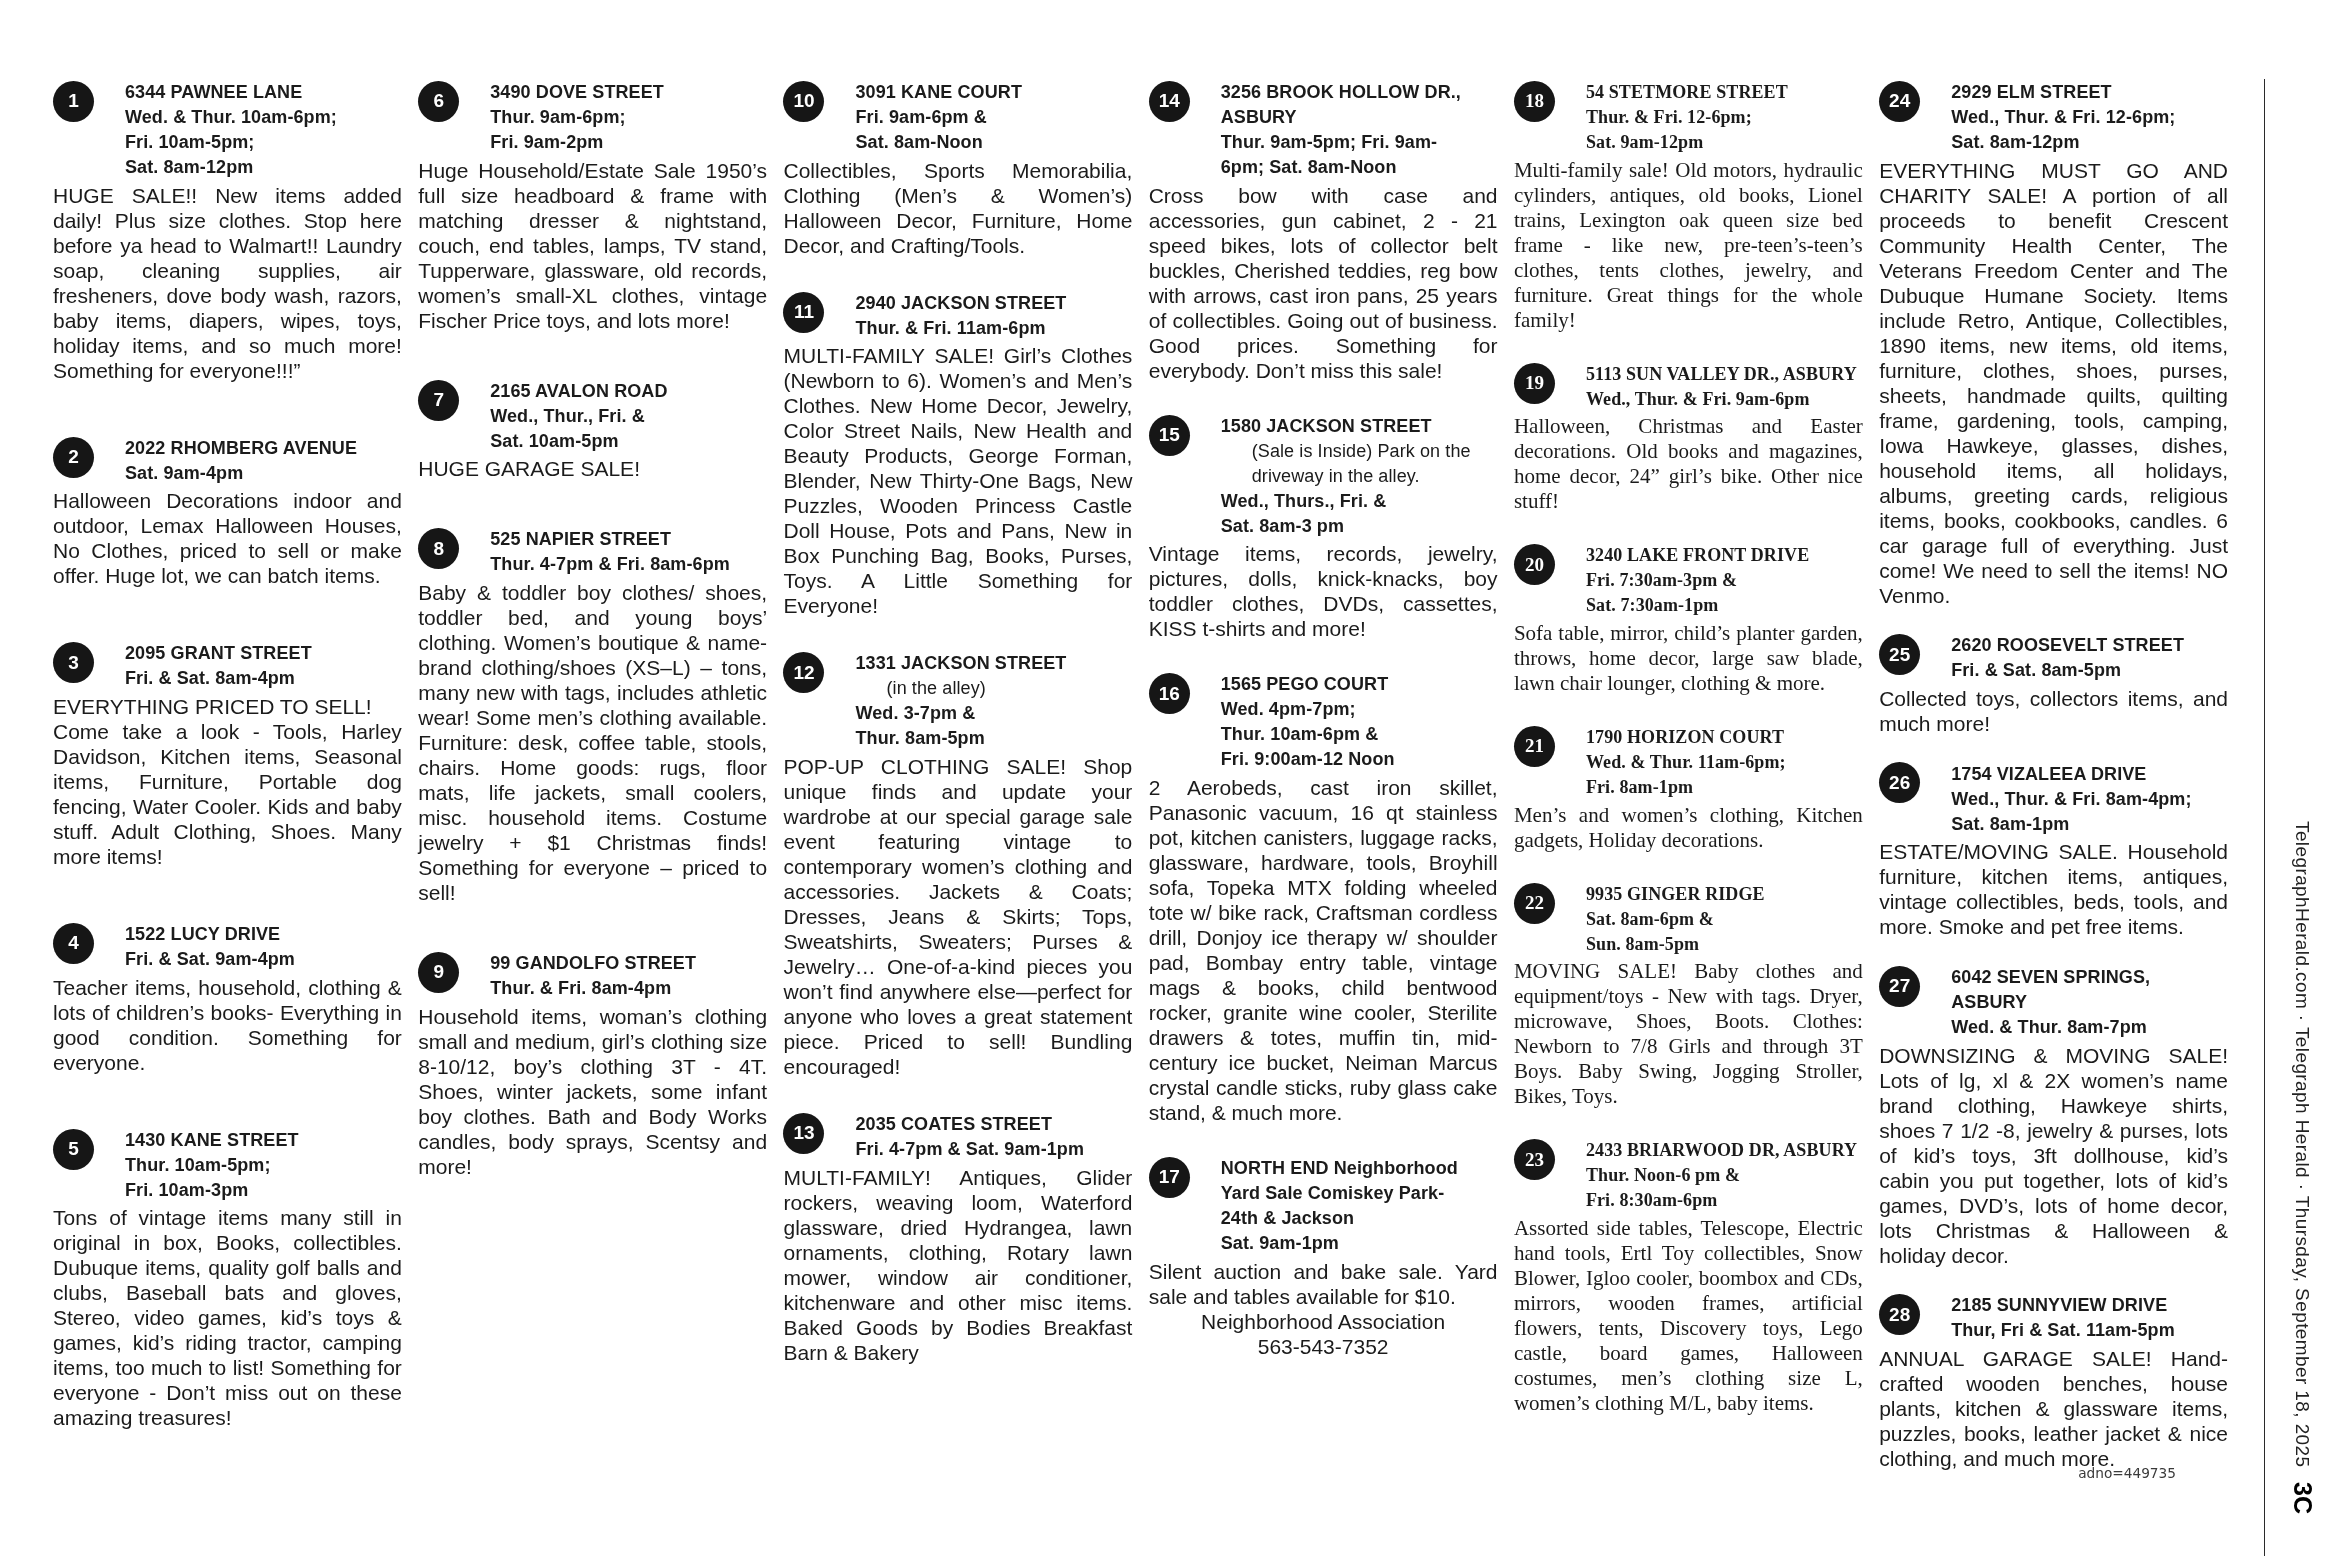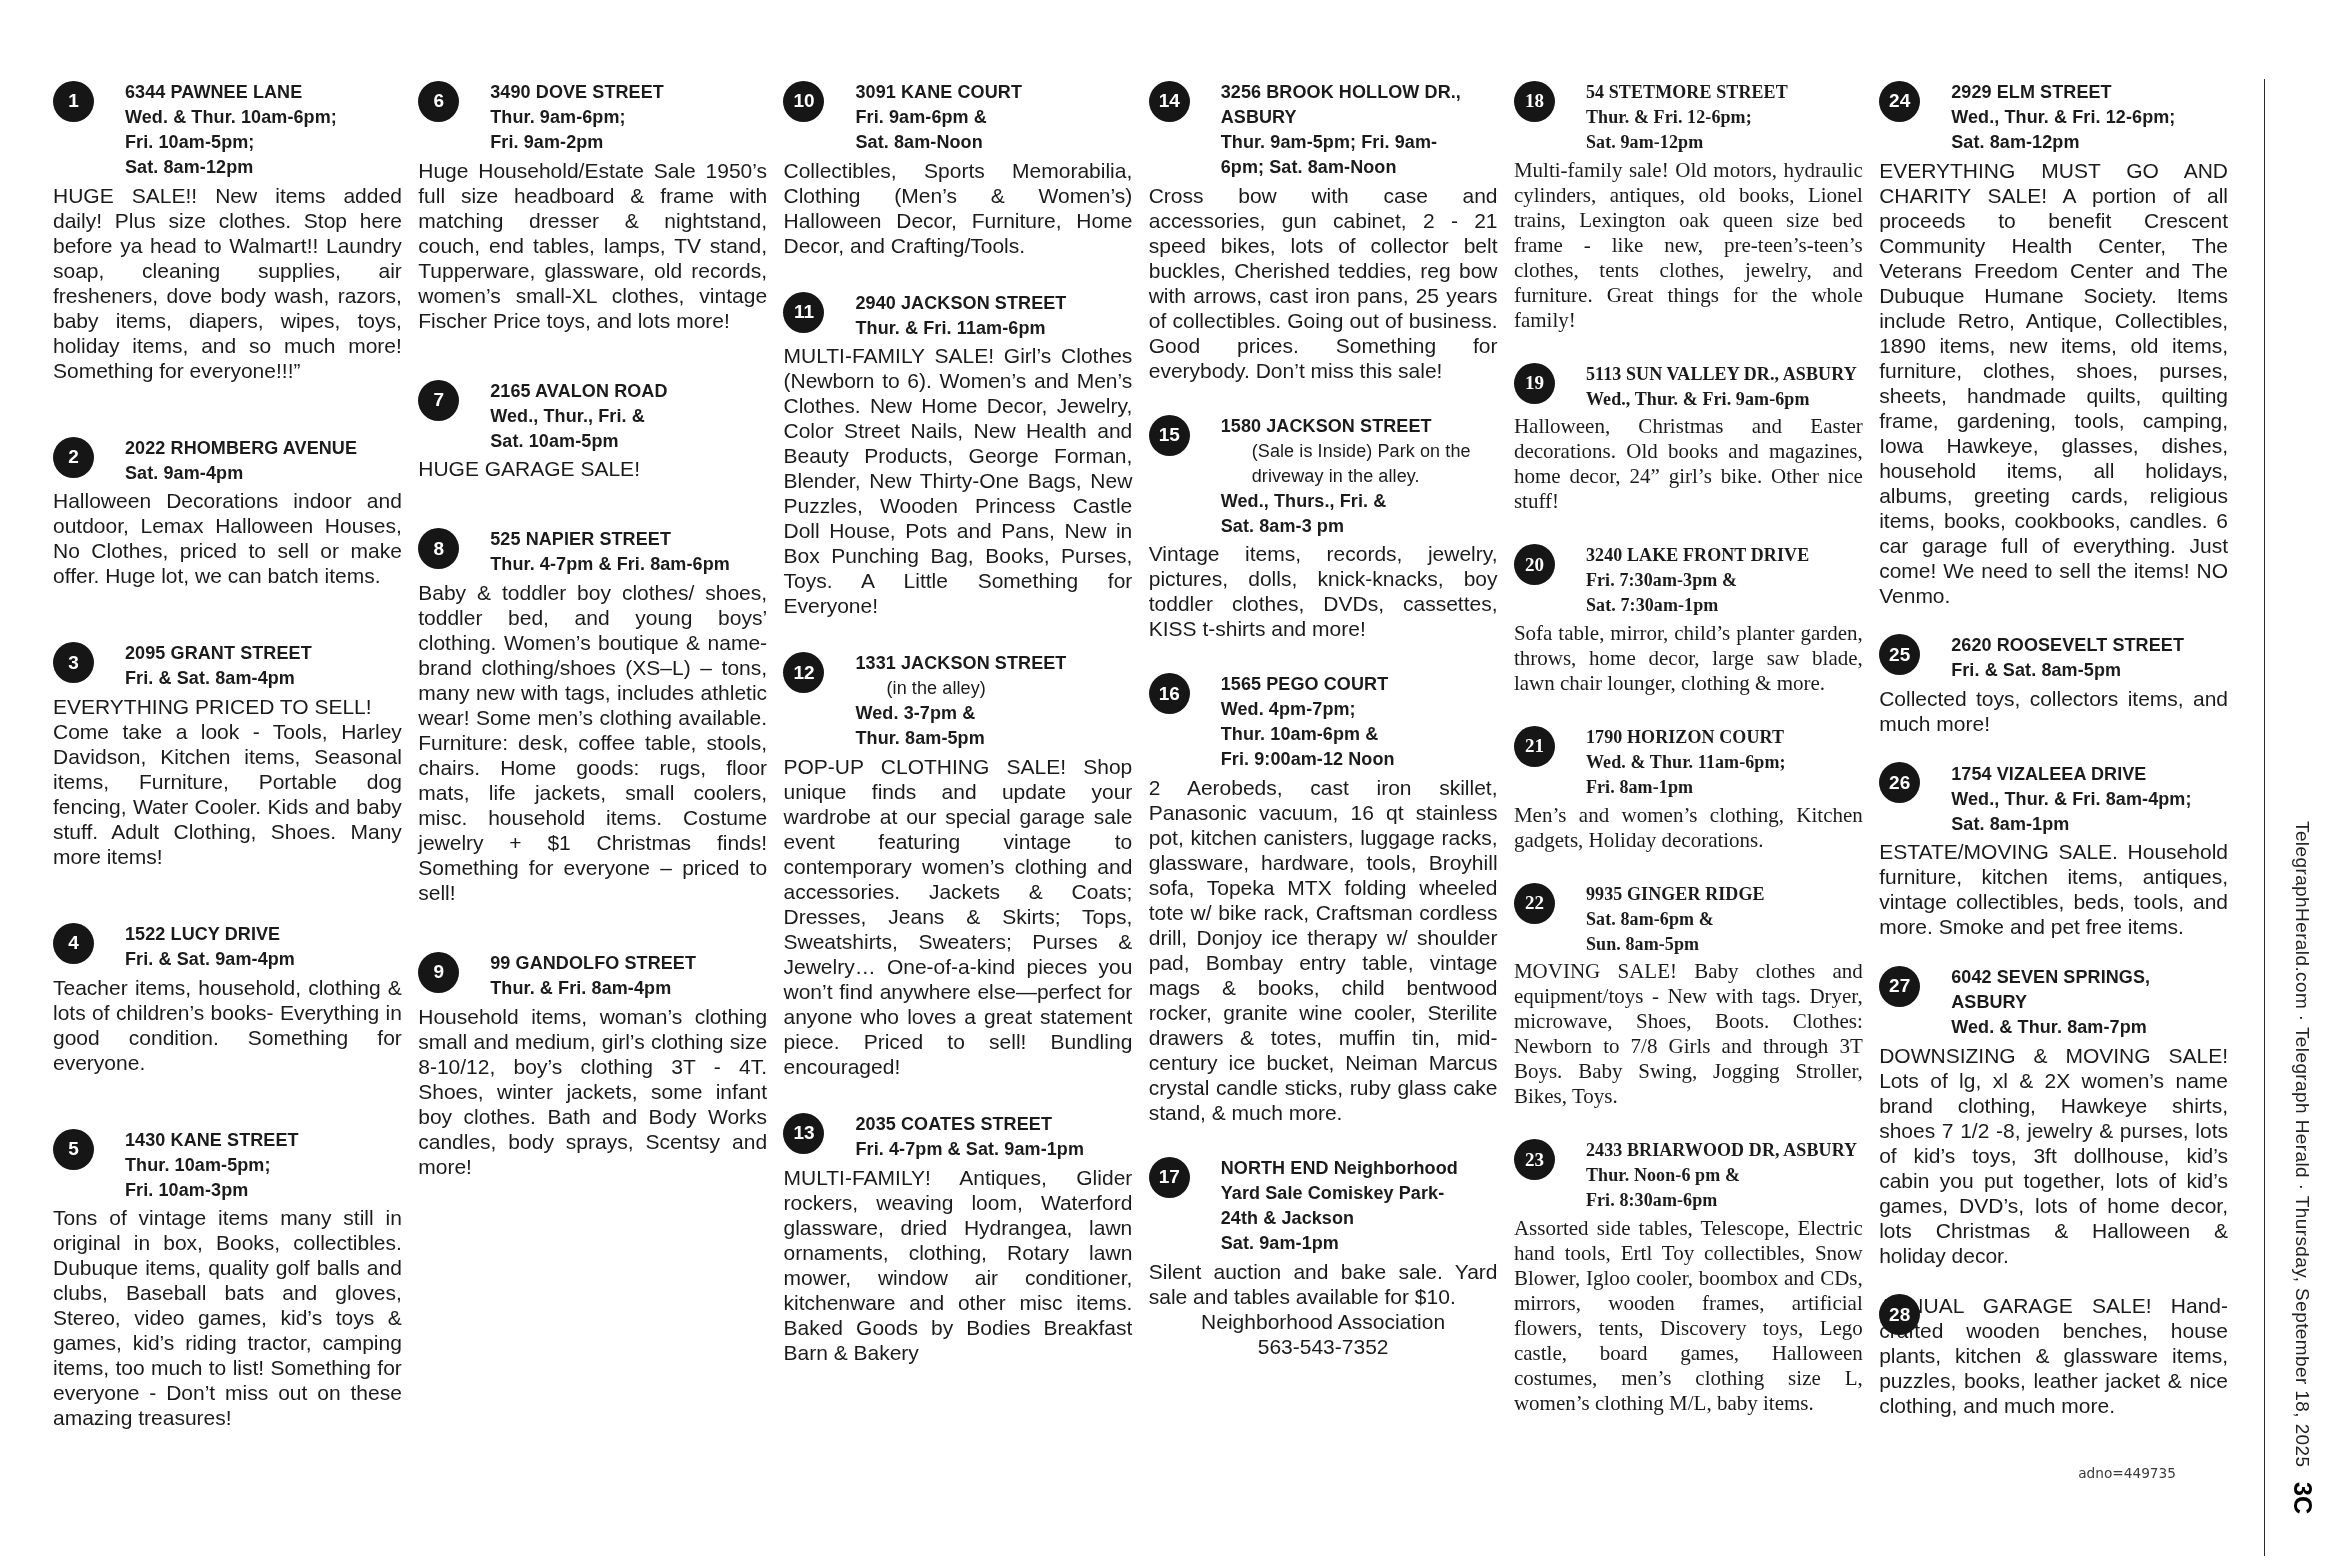--- a/index.html
+++ b/index.html
@@ -381,20 +381,24 @@
         <div class="head">
           <div class="addr">6042 SEVEN SPRINGS, ASBURY</div>
           <div class="time">Wed. &amp; Thur. 8am-7pm</div>
         </div>
         <div class="bodytxt">
           <p>DOWNSIZING &amp; MOVING SALE! Lots of lg, xl &amp; 2X women’s name brand clothing, Hawkeye shirts, shoes 7 1/2 -8, jewelry &amp; purses, lots of kid’s toys, 3ft dollhouse, kid’s cabin you put together, lots of kid’s games, DVD’s, lots of home decor, lots Christmas &amp; Halloween &amp; holiday decor.</p>
         </div>
       </article>
       <article class="entry">
         <div class="badge">28</div>
+        <div class="head">
+          <div class="addr">2185 SUNNYVIEW DRIVE</div>
+          <div class="time">Thur, Fri &amp; Sat. 11am-5pm</div>
+        </div>
         <div class="bodytxt">
           <p>ANNUAL GARAGE SALE! Hand-crafted wooden benches, house plants, kitchen &amp; glassware items, puzzles, books, leather jacket &amp; nice clothing, and much more.</p>
         </div>
       </article>
     </div>
 </div>
 
 <aside class="strip">
   <div class="strip-text">TelegraphHerald.com  ·  Telegraph Herald  ·  Thursday, September 18, 2025</div>
   <div class="strip-page">3C</div>

